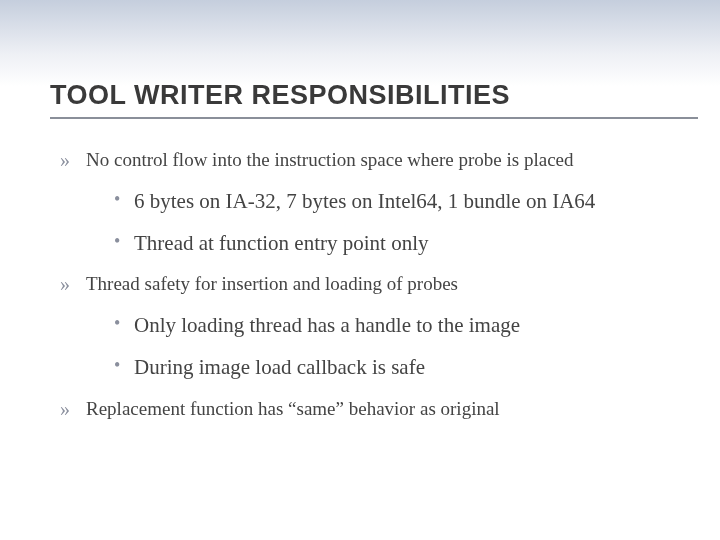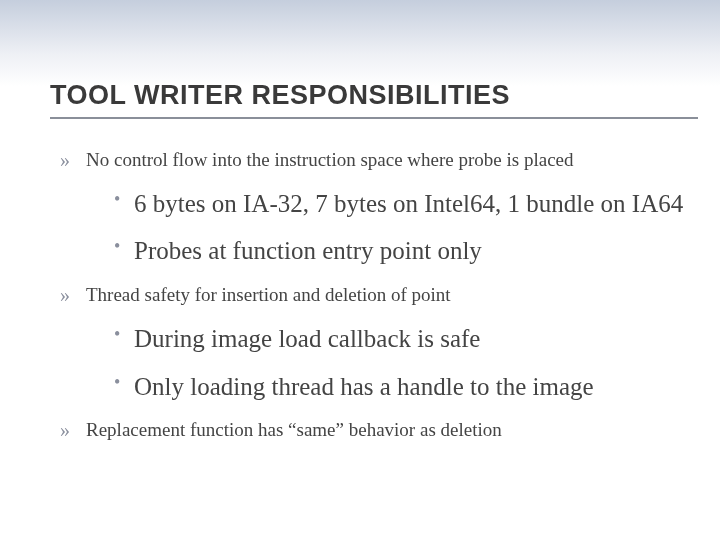--- a/index.html
+++ b/index.html
@@ -45,21 +45,21 @@
     color: #8a8f9d;
     font-size: 20px;
   }
   .l2 {
     list-style: none;
     margin: 14px 0 14px 28px;
   }
   .l2 > li {
     position: relative;
     padding-left: 20px;
-    font-size: 25px;
+    font-size: 21px;
     line-height: 1.35;
     margin-bottom: 14px;
     color: #444;
   }
   .l2 > li::before {
     content: "•";
     position: absolute;
     left: 0;
     top: 0;
     color: #8a8f9d;
@@ -70,27 +70,27 @@
 <body>
 
 <div class="slide">
   <h1 class="title">TOOL WRITER RESPONSIBILITIES</h1>
 
   <ul class="l1">
     <li>
       <span>No control flow into the instruction space where probe is placed</span>
       <ul class="l2">
         <li><span>6 bytes on IA-32, 7 bytes on Intel64, 1 bundle on IA64</span></li>
-        <li><span>Probes at function entry point only</span></li>
+        <li><span>Thread at function entry point only</span></li>
       </ul>
     </li>
     <li>
-      <span>Thread safety for insertion and deletion of point</span>
+      <span>Thread safety for insertion and loading of probes</span>
       <ul class="l2">
+        <li><span>Only loading thread has a handle to the image</span></li>
         <li><span>During image load callback is safe</span></li>
-        <li><span>Only loading thread has a handle to the image</span></li>
       </ul>
     </li>
     <li>
-      <span>Replacement function has “same” behavior as deletion</span>
+      <span>Replacement function has “same” behavior as original</span>
     </li>
   </ul>
 </div>
 
 </body></html>

